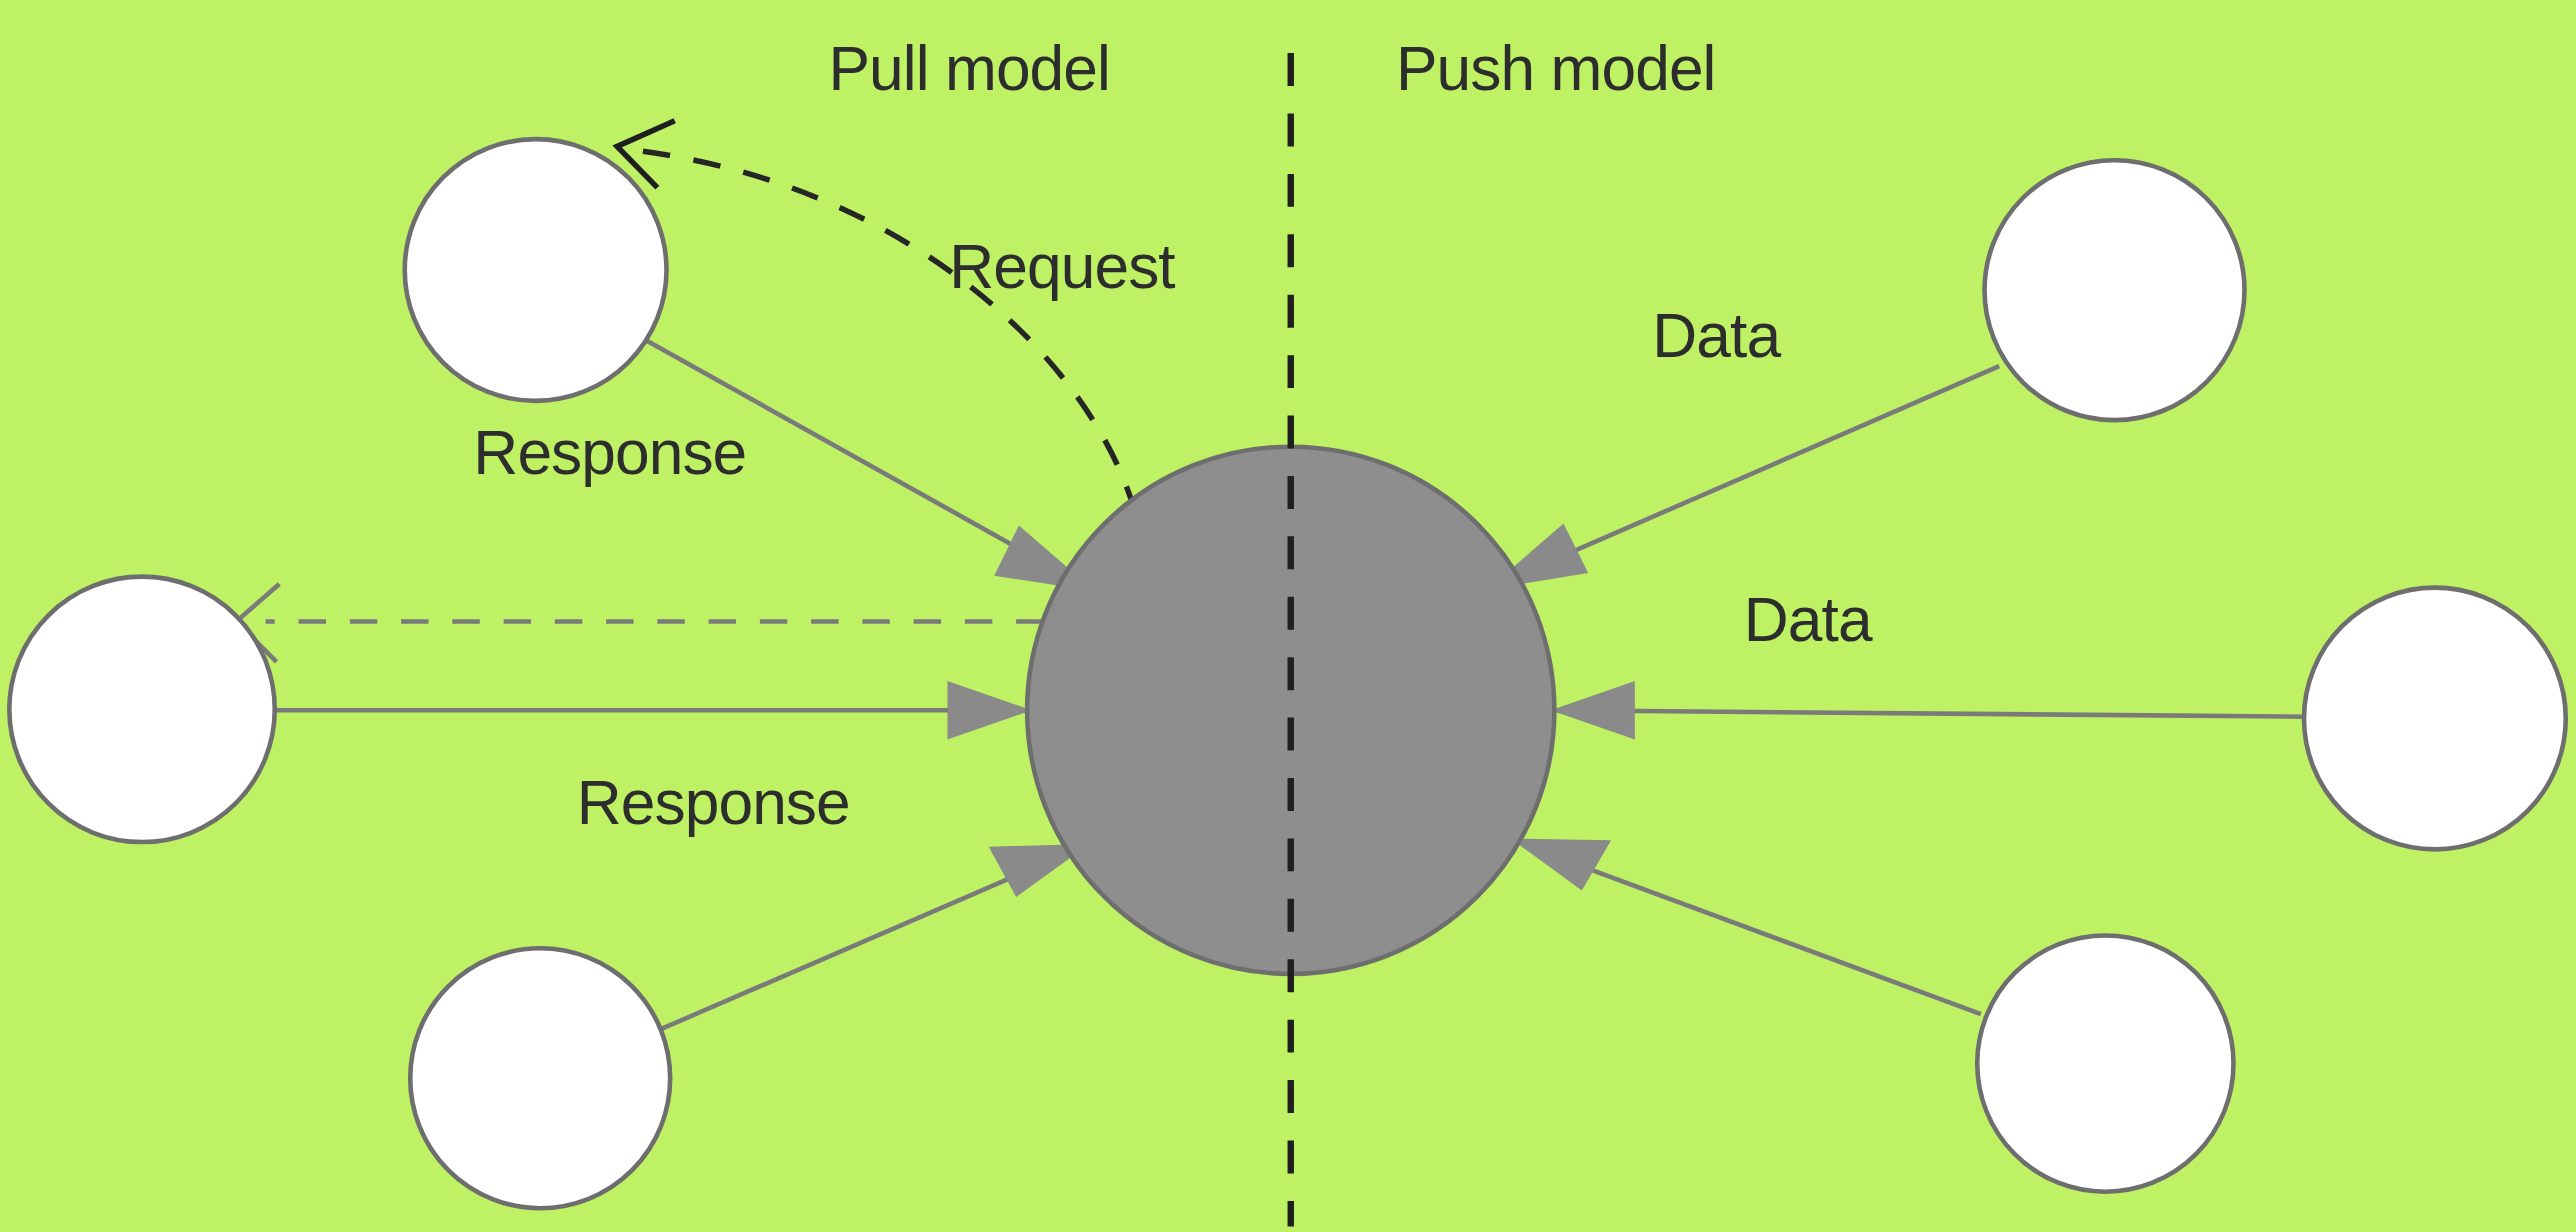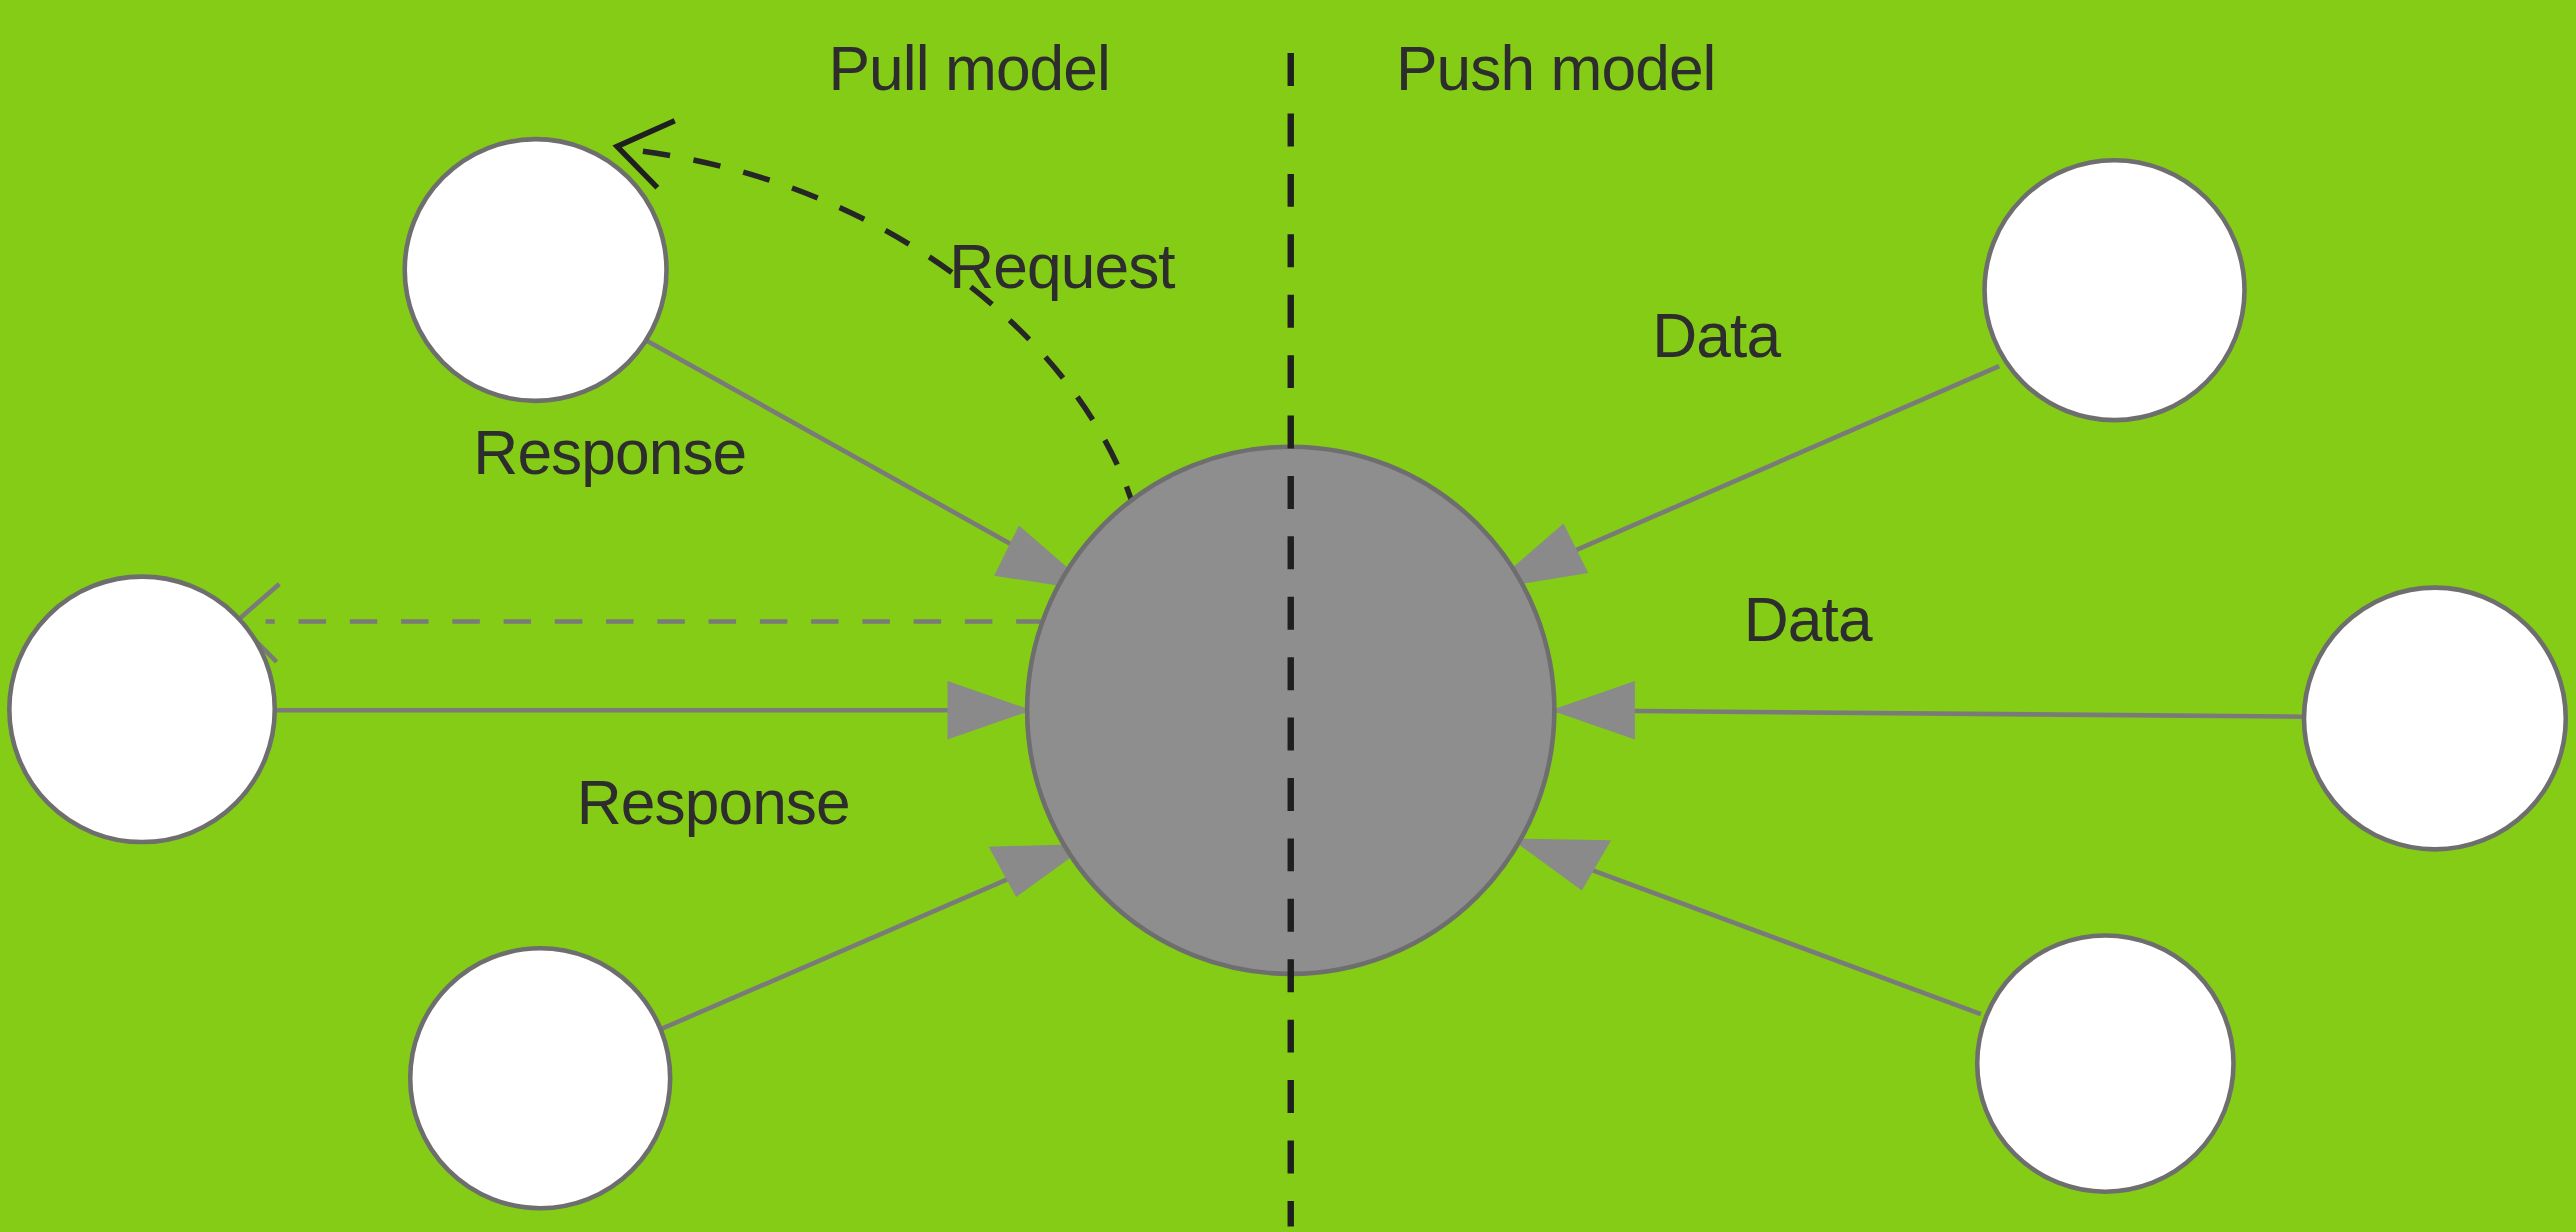--- a/index.html
+++ b/index.html
@@ -10,21 +10,21 @@
   body {
     width: 2576px;
     height: 1232px;
     overflow: hidden;
     font-family: "Liberation Sans", sans-serif;
   }
   #diagram-root {
     position: relative;
     width: 2576px;
     height: 1232px;
-    background: #84cc16;
+    background: #bef264;
   }
   svg.canvas {
     display: block;
     width: 2576px;
     height: 1232px;
   }
   .node-circle {
     fill: #ffffff;
     stroke: #6e6e6e;
     stroke-width: 5;

